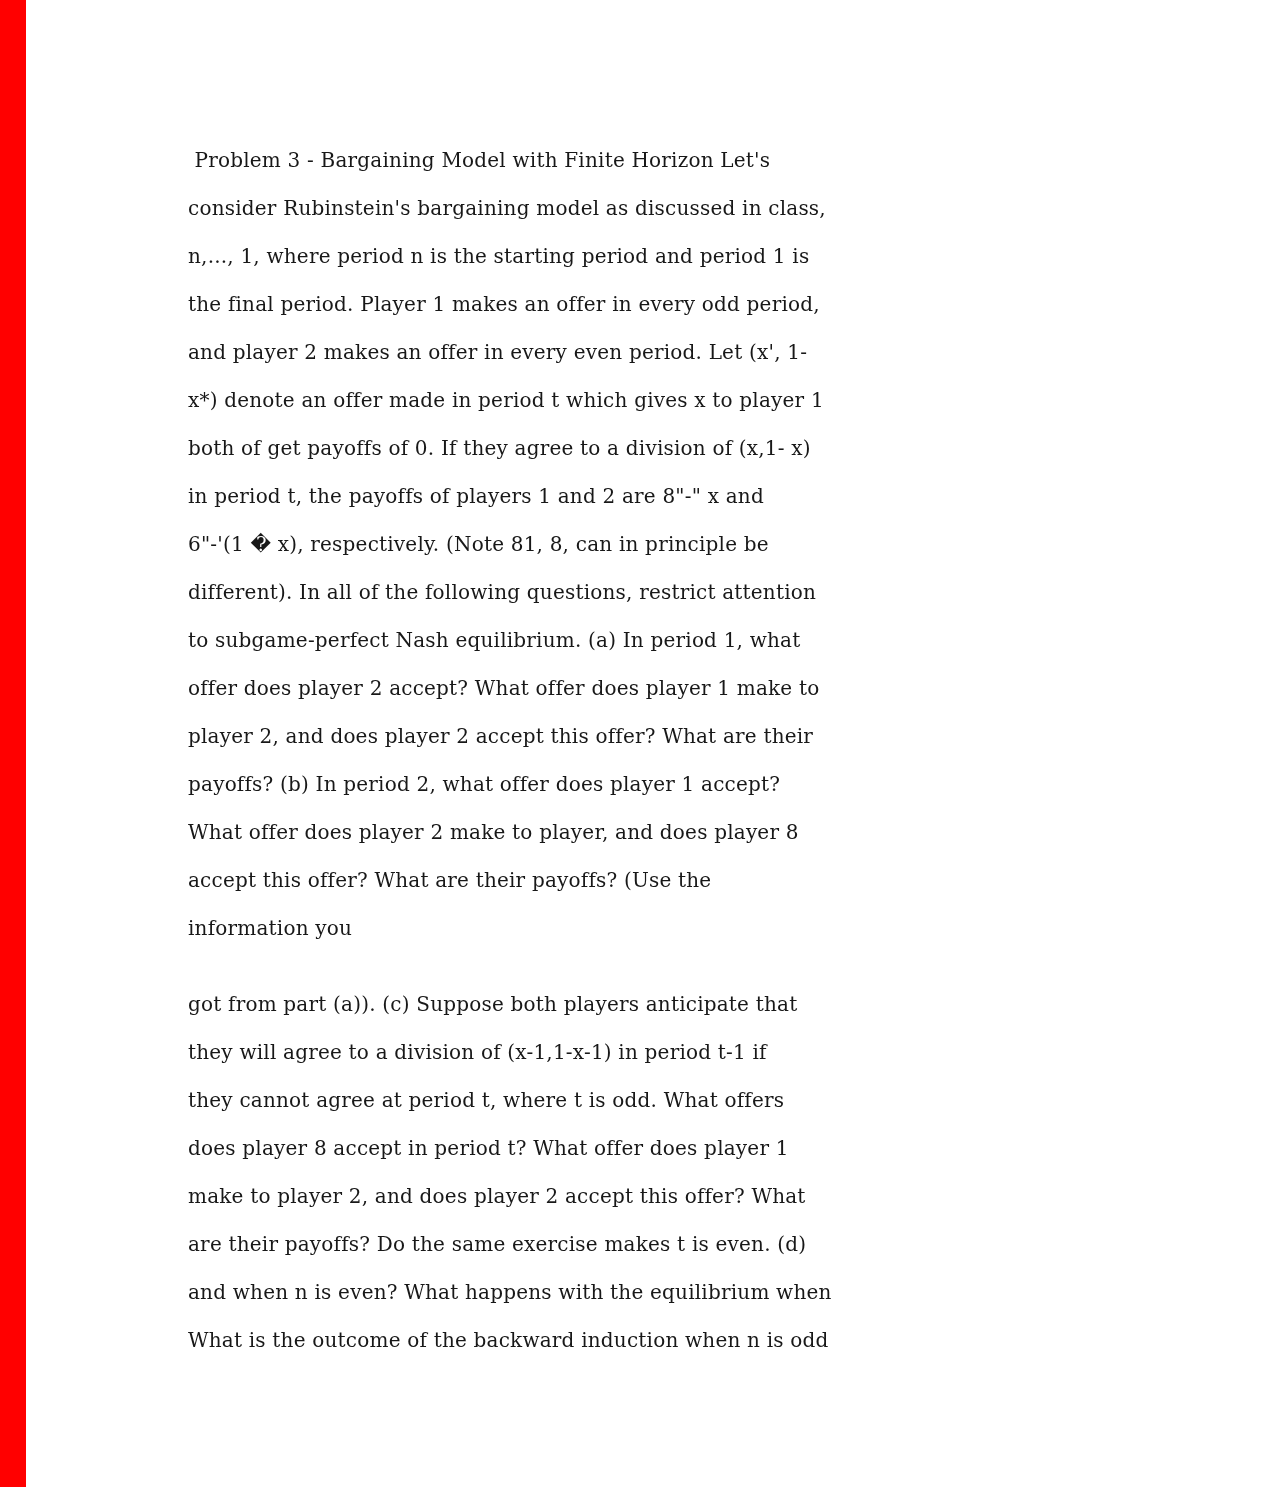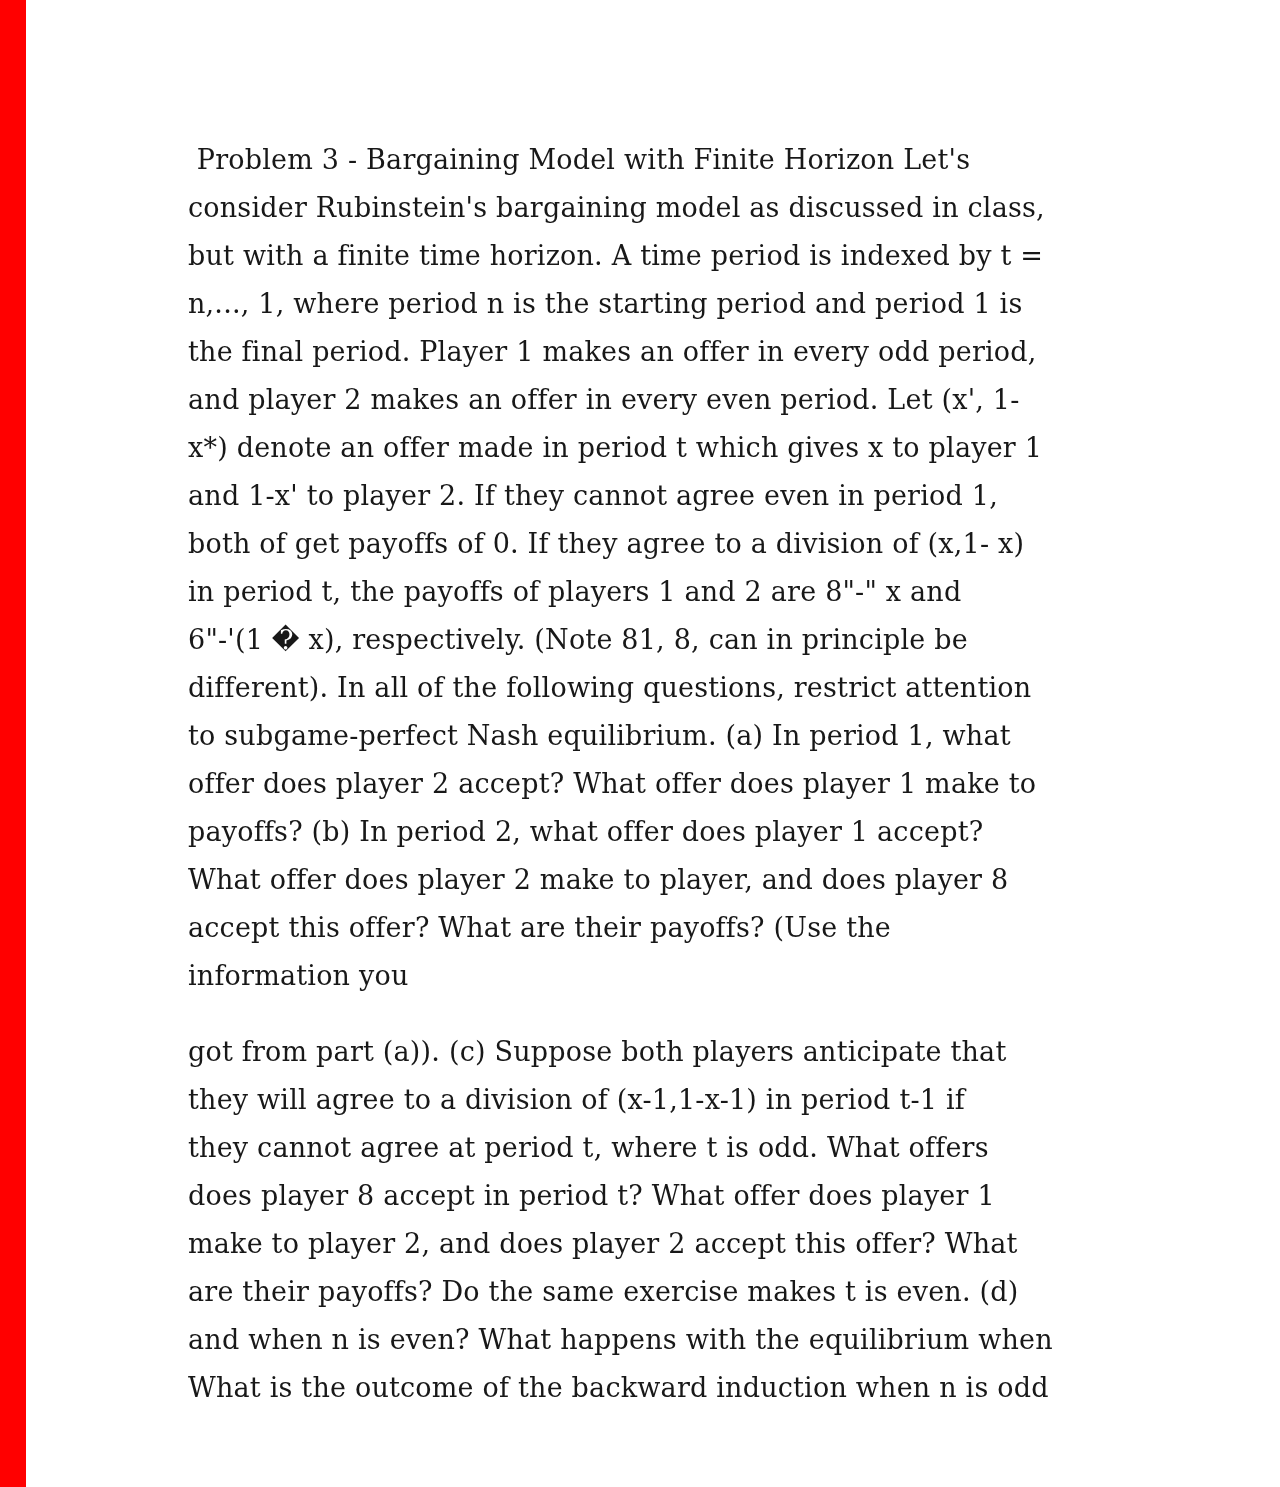--- a/index.html
+++ b/index.html
@@ -19,21 +19,21 @@
     left: 0;
     top: 0;
     width: 26px;
     height: 1487px;
   }
   .doc-page {
     position: absolute;
     left: 188px;
     top: 136px;
     width: 920px;
-    font-size: 27px;
+    font-size: 20px;
     line-height: 48px;
     letter-spacing: 0.2px;
   }
   .para {
     margin: 0;
   }
   .para + .para {
     margin-top: 28px;
   }
   .line {
@@ -42,32 +42,31 @@
 </style>
 </head>
 <body style="background: rgb(255, 255, 255);">
 
 <div class="edge-stripe" style="background: rgb(255, 0, 0);"></div>
 
 <div class="doc-page" style="color: rgb(24, 24, 24);">
     <div class="para">
       <div class="line"> Problem 3 - Bargaining Model with Finite Horizon Let's</div>
       <div class="line">consider Rubinstein's bargaining model as discussed in class,</div>
-      <div class="line">but with a finite time horizon. A time period is indexed by t =</div>
       <div class="line">n,..., 1, where period n is the starting period and period 1 is</div>
       <div class="line">the final period. Player 1 makes an offer in every odd period,</div>
       <div class="line">and player 2 makes an offer in every even period. Let (x', 1-</div>
       <div class="line">x*) denote an offer made in period t which gives x to player 1</div>
-      <div class="line">and 1-x' to player 2. If they cannot agree even in period 1,</div>
       <div class="line">both of get payoffs of 0. If they agree to a division of (x,1- x)</div>
       <div class="line">in period t, the payoffs of players 1 and 2 are 8"-" x and</div>
       <div class="line">6"-'(1 � x), respectively. (Note 81, 8, can in principle be</div>
       <div class="line">different). In all of the following questions, restrict attention</div>
       <div class="line">to subgame-perfect Nash equilibrium. (a) In period 1, what</div>
       <div class="line">offer does player 2 accept? What offer does player 1 make to</div>
+      <div class="line">player 2, and does player 2 accept this offer? What are their</div>
       <div class="line">payoffs? (b) In period 2, what offer does player 1 accept?</div>
       <div class="line">What offer does player 2 make to player, and does player 8</div>
       <div class="line">accept this offer? What are their payoffs? (Use the</div>
       <div class="line">information you</div>
     </div>
     <div class="para">
       <div class="line">got from part (a)). (c) Suppose both players anticipate that</div>
       <div class="line">they will agree to a division of (x-1,1-x-1) in period t-1 if</div>
       <div class="line">they cannot agree at period t, where t is odd. What offers</div>
       <div class="line">does player 8 accept in period t? What offer does player 1</div>

